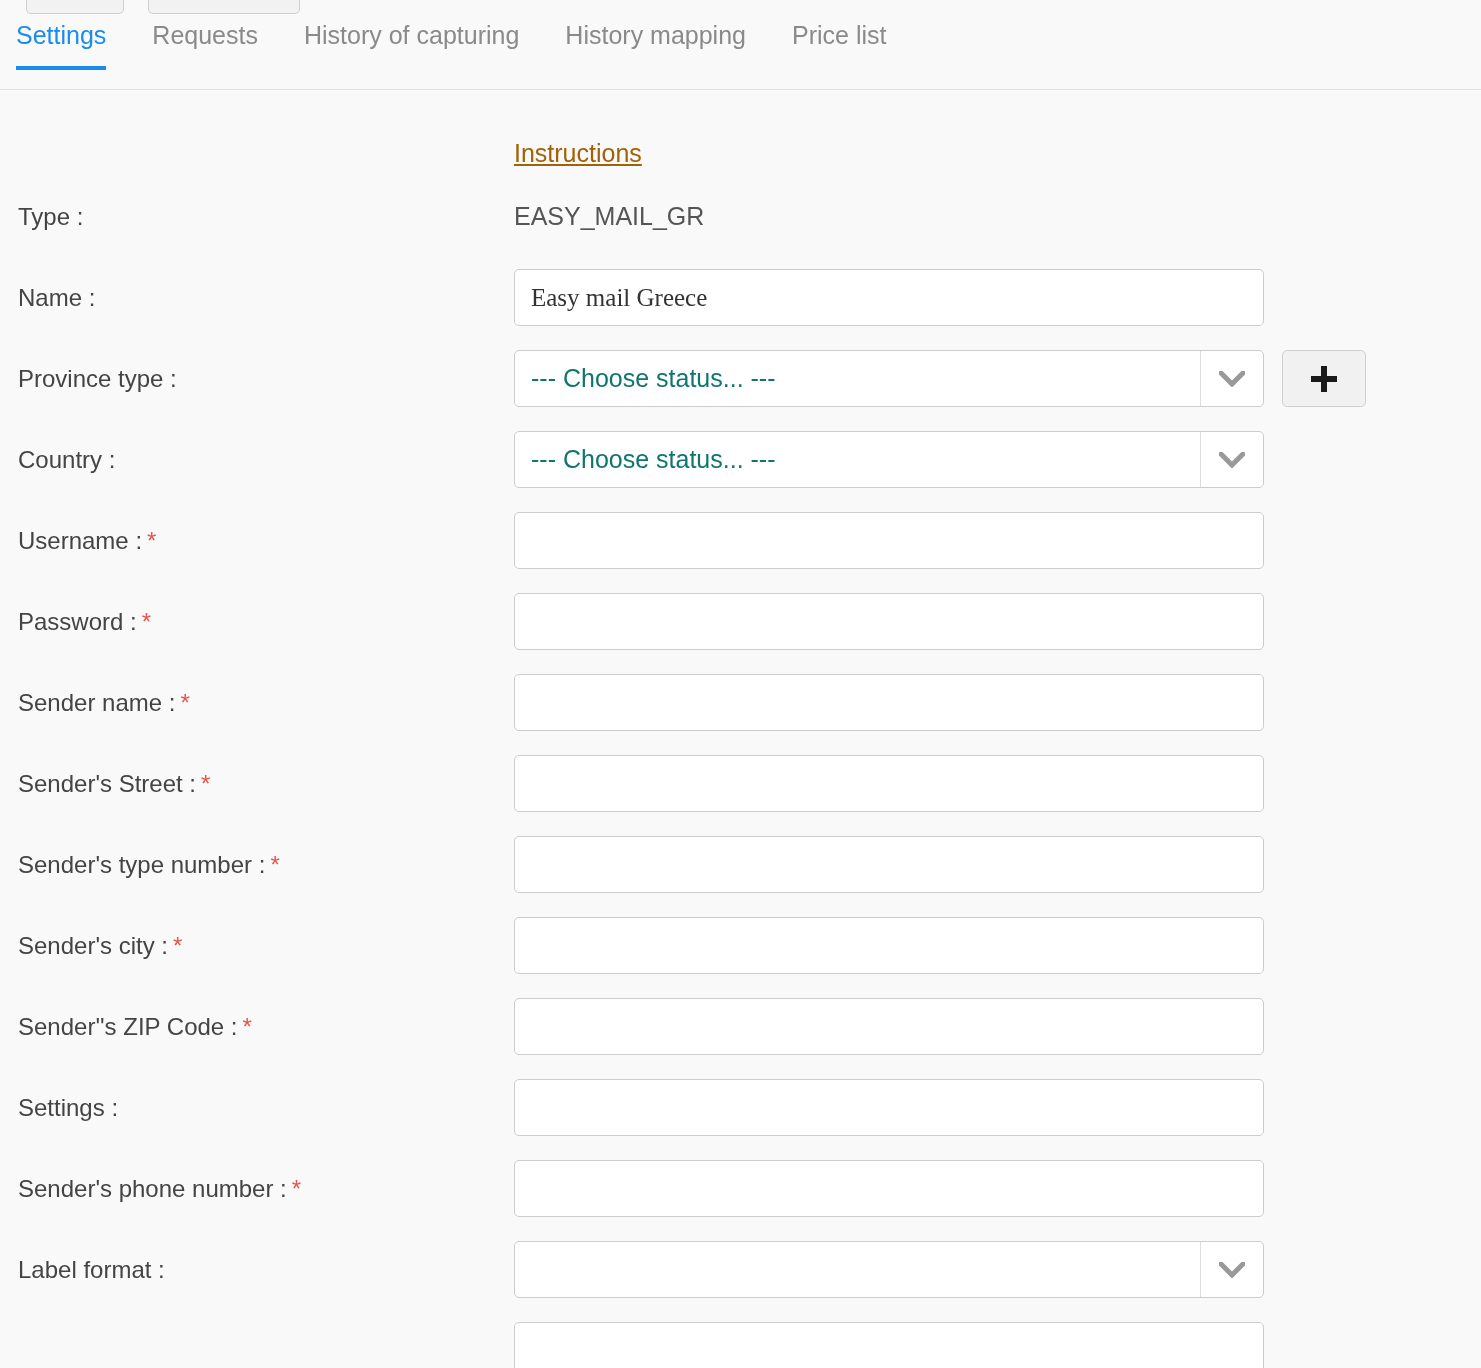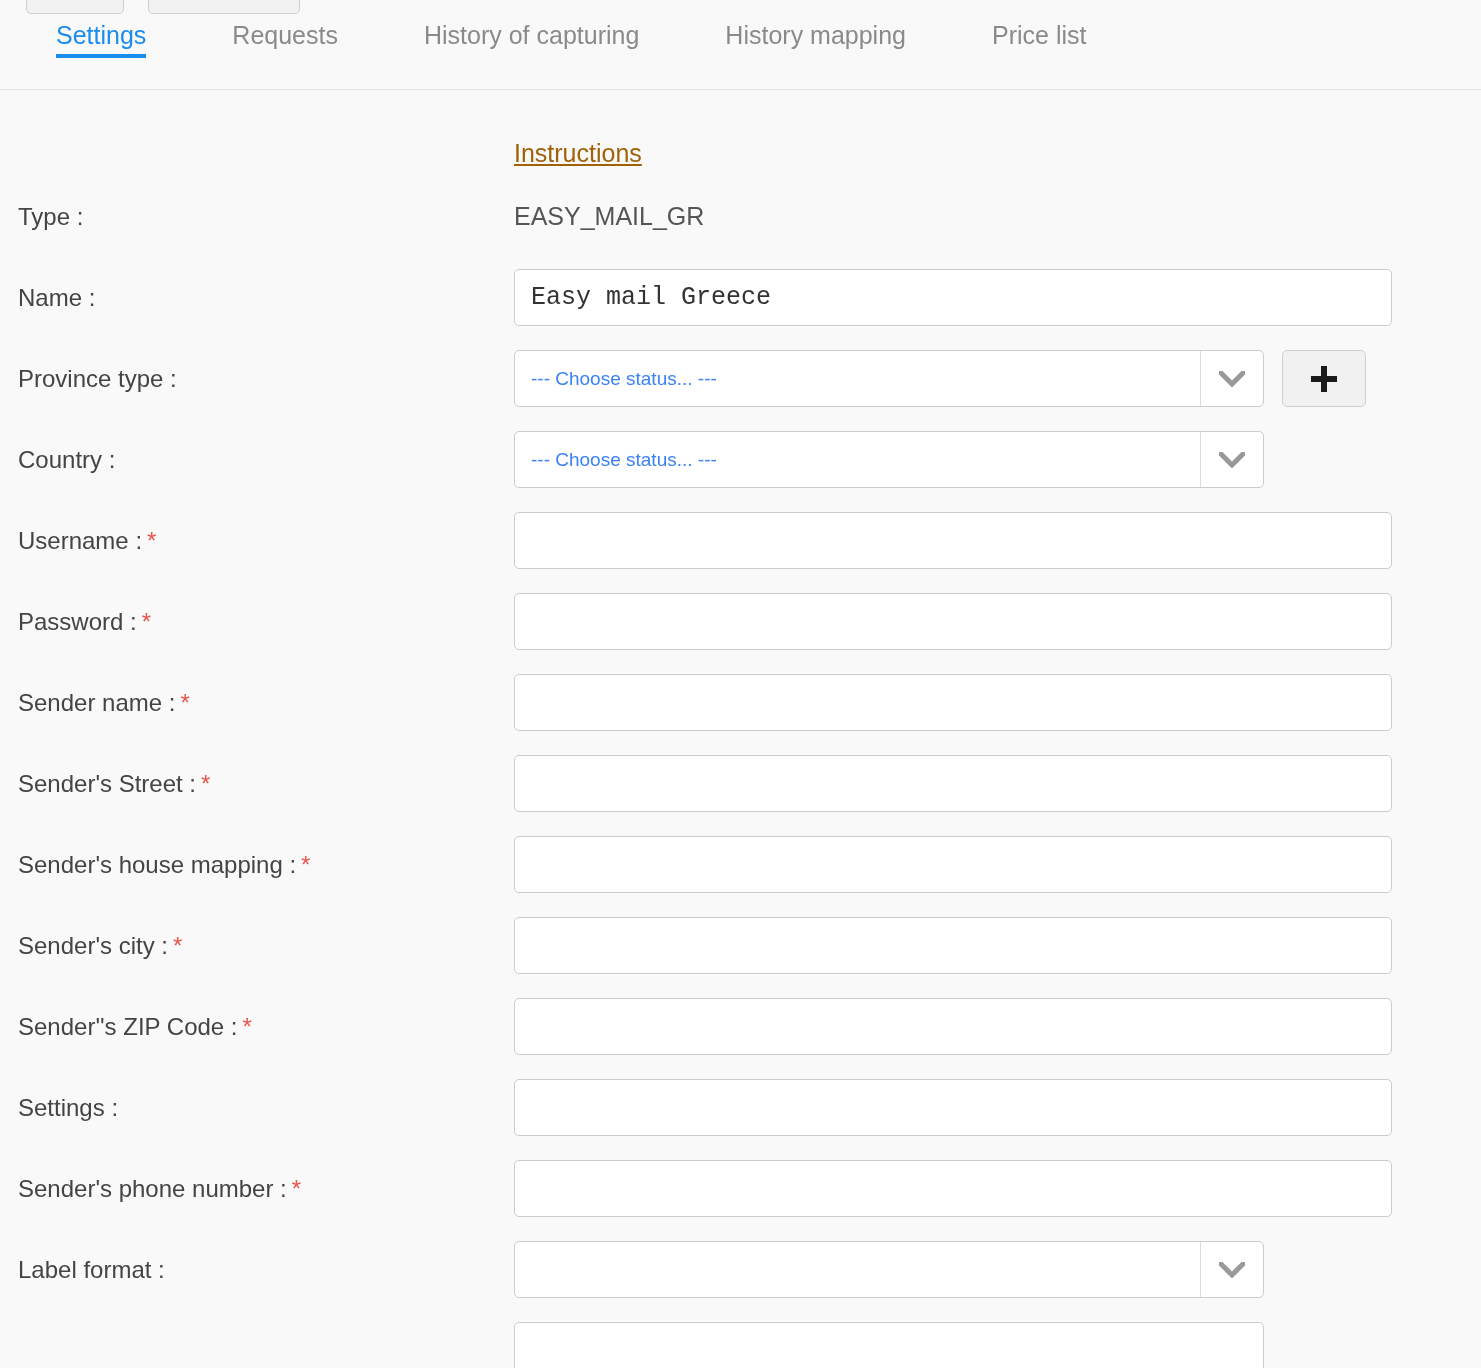--- a/index.html
+++ b/index.html
@@ -34,26 +34,25 @@
     height: 76px;
     border-bottom: 1px solid #e2e2e2;
     padding-left: 16px;
     display: flex;
     align-items: flex-start;
   }
   .tab {
     position: relative;
     font-size: 25px;
     color: #8a8a8a;
-    padding: 8px 0 8px 0;
+    padding: 8px 0 20px 0;
     margin-right: 46px;
     cursor: pointer;
     white-space: nowrap;
     line-height: 1.1;
-    margin-left: 40px;
   }
   .tab.active { color: #1a8cf0; }
   .tab.active::after {
     content: "";
     position: absolute;
     left: 0; right: 0; bottom: 0;
     height: 4px;
     background: #1a8cf0;
   }
 
@@ -87,47 +86,47 @@
     color: #a16207;
     text-decoration: underline;
     cursor: pointer;
   }
   .static-val {
     font-size: 25px;
     color: #555;
   }
 
   .txt-input {
-    width: 878px;
-    height: 57px;
-    background: #fff;
-    border: 1px solid #ccc;
-    border-radius: 5px;
-    font-size: 25px;
-    color: #333;
-    padding: 0 16px;
-    font-family: Liberation Mono, monospace;
-    outline: none;
-  }
-  .txt-input::placeholder { color: #9a9a9a; }
-
-  .select-wrap {
-    position: relative;
     width: 750px;
     height: 57px;
     background: #fff;
     border: 1px solid #ccc;
     border-radius: 5px;
+    font-size: 25px;
+    color: #333;
+    padding: 0 16px;
+    font-family: Liberation Serif, serif;
+    outline: none;
+  }
+  .txt-input::placeholder { color: #9a9a9a; }
+
+  .select-wrap {
+    position: relative;
+    width: 750px;
+    height: 57px;
+    background: #fff;
+    border: 1px solid #ccc;
+    border-radius: 5px;
     display: flex;
     align-items: center;
     cursor: pointer;
   }
   .select-val {
-    font-size: 19px;
-    color: #3b82f6;
+    font-size: 25px;
+    color: #0f766e;
     padding-left: 16px;
     white-space: nowrap;
     overflow: hidden;
   }
   .select-arrow {
     position: absolute;
     top: 0; right: 0; bottom: 0;
     width: 63px;
     border-left: 1px solid #ddd;
     display: flex;
@@ -252,21 +251,21 @@
           <input type="text" class="txt-input" style="">
         </div>
       </div>
       <div class="row">
         <div class="label-col"><span>Sender's Street :</span><span class="req">*</span></div>
         <div class="field-col">
           <input type="text" class="txt-input" style="">
         </div>
       </div>
       <div class="row">
-        <div class="label-col"><span>Sender's house mapping :</span><span class="req">*</span></div>
+        <div class="label-col"><span>Sender's type number :</span><span class="req">*</span></div>
         <div class="field-col">
           <input type="text" class="txt-input" style="">
         </div>
       </div>
       <div class="row">
         <div class="label-col"><span>Sender's city :</span><span class="req">*</span></div>
         <div class="field-col">
           <input type="text" class="txt-input" style="">
         </div>
       </div>

